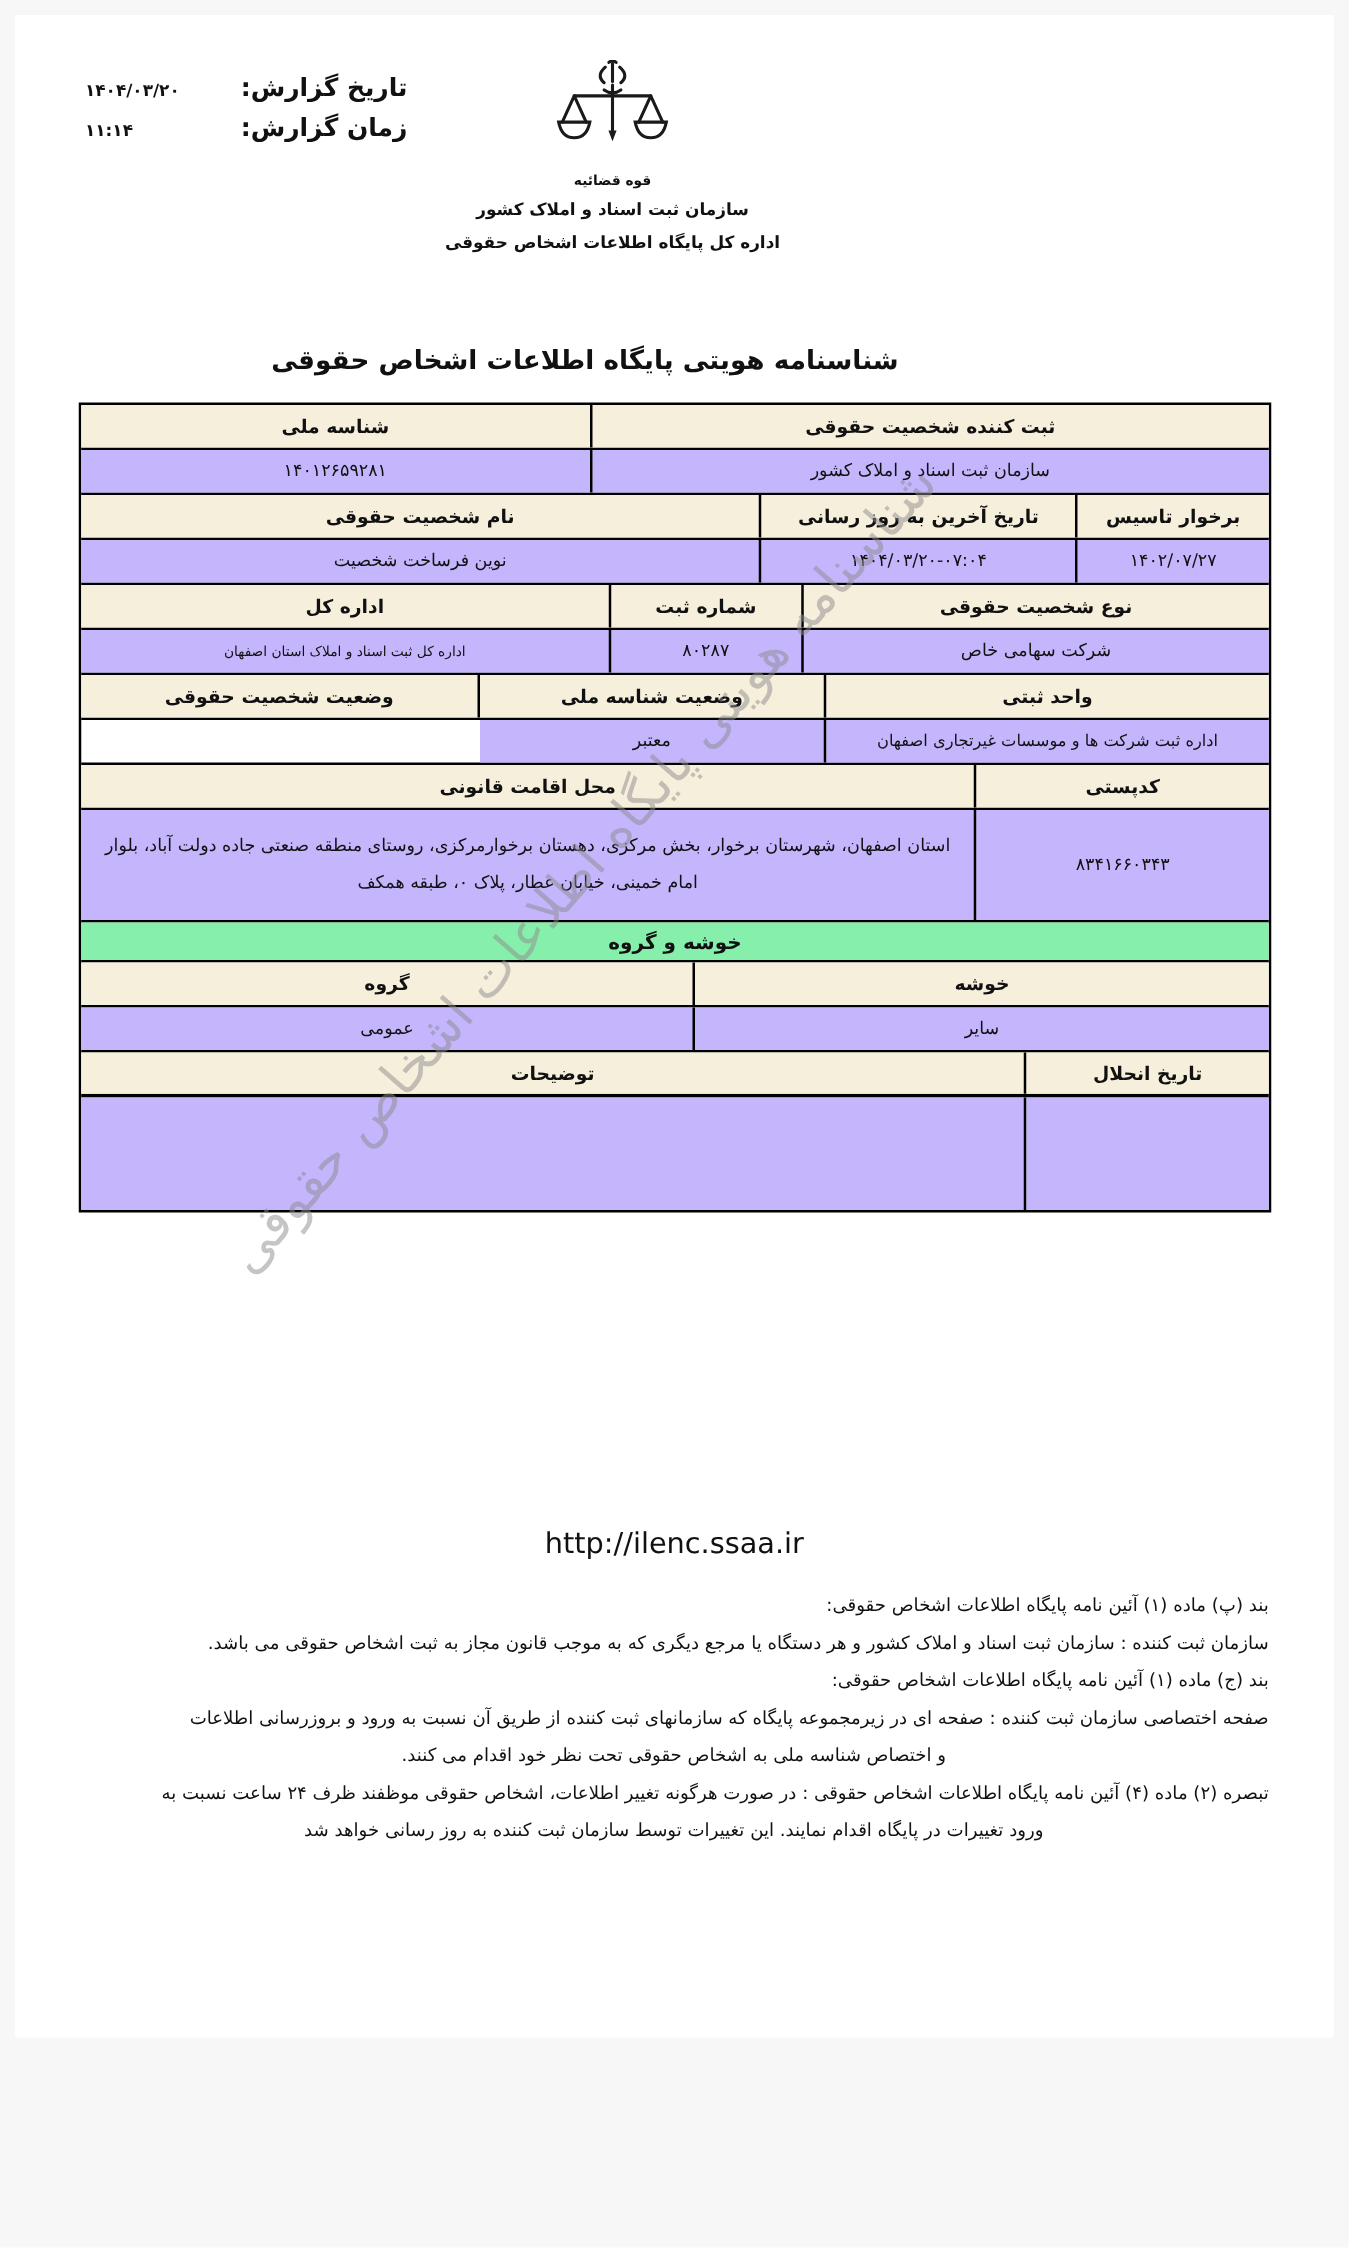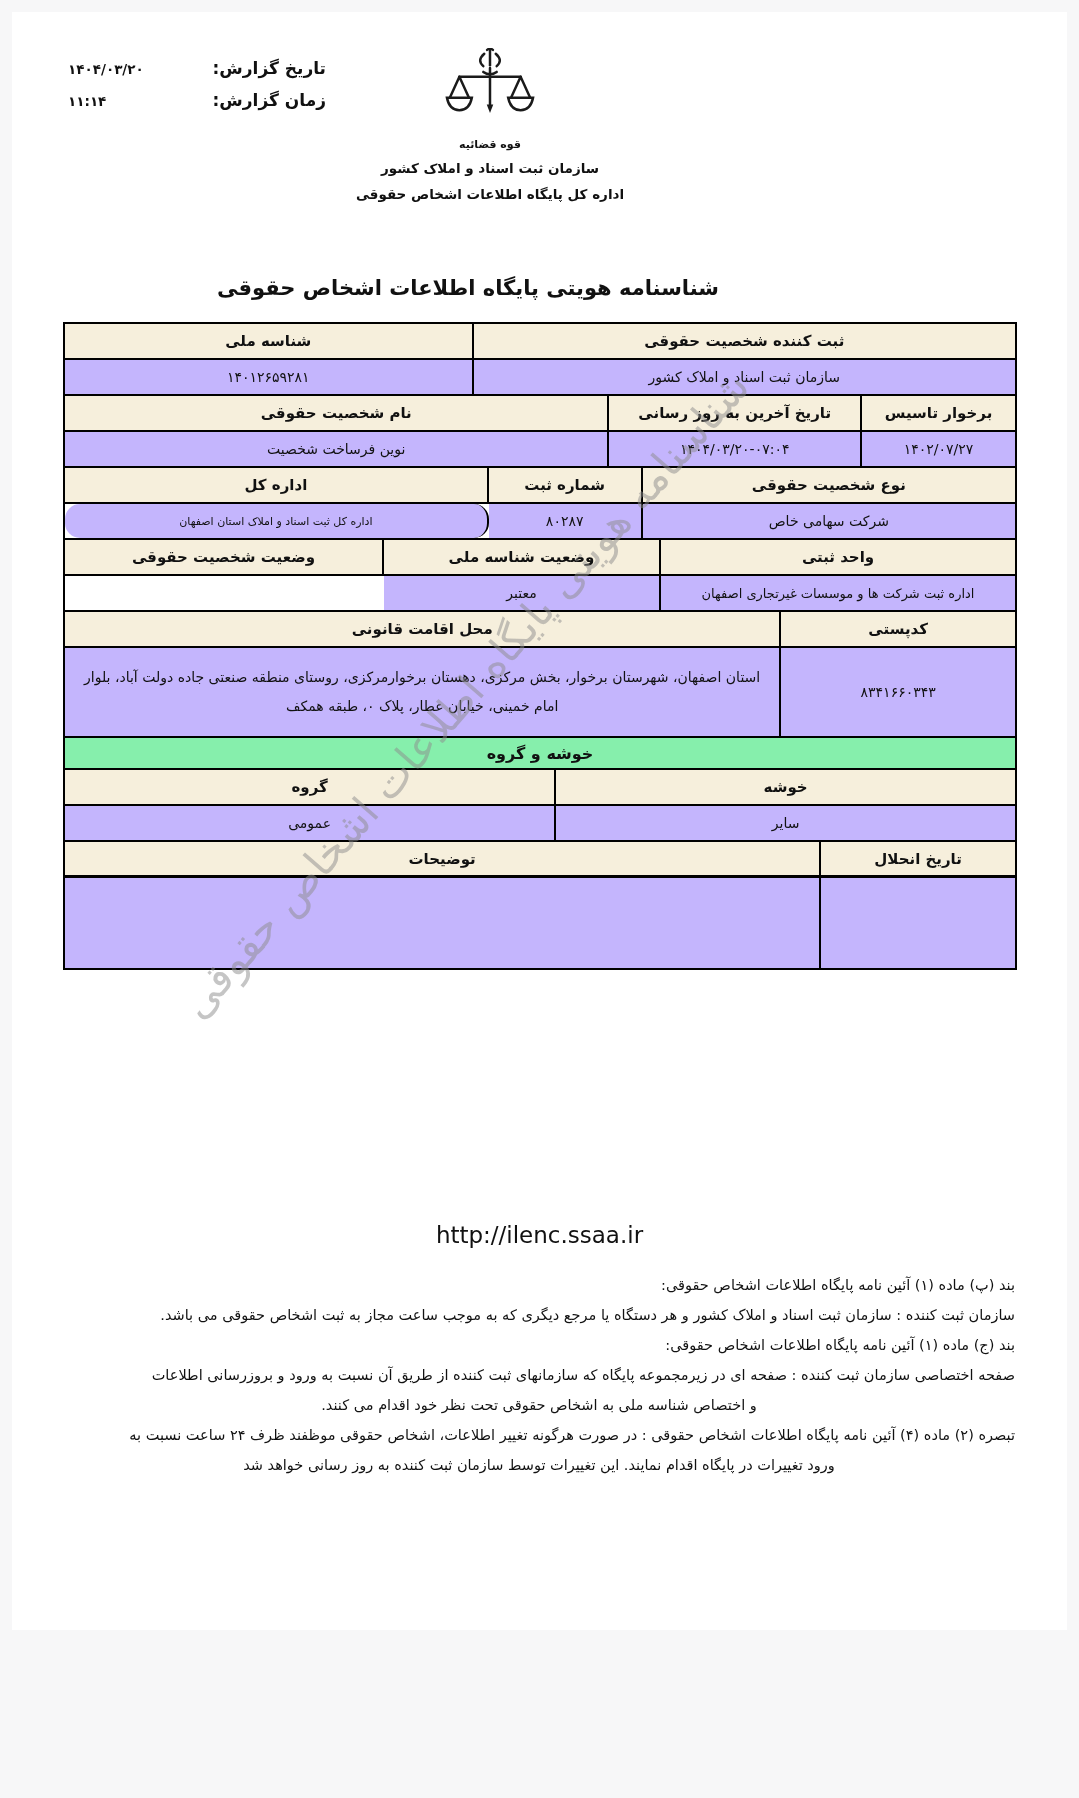--- a/index.html
+++ b/index.html
@@ -10,21 +10,21 @@
     color:#111;
     overflow:hidden;
   }
   .page {
     position:absolute; left:12px; top:12px; width:1055px; height:1618px;
     background:#ffffff;
   }
   
   .report-info { position:absolute; left:68px; top:58px; width:258px; direction:rtl; z-index:4; }
   .report-row { display:flex; justify-content:space-between; align-items:baseline; height:32px; }
-  .report-label { font-weight:bold; font-size:17px;margin-left:18px; }
+  .report-label { font-weight:bold; font-size:20px;margin-left:18px; }
   .report-value { font-weight:bold; font-size:13.5px; }
 
   
   .logo-block { position:absolute; left:438px; top:48px; width:104px; text-align:center; z-index:4; }
   .org-block { position:absolute; left:265px; top:138px; width:450px; text-align:center; font-weight:bold; direction:rtl; z-index:4; }
   .judiciary-line { font-size:11px; margin-bottom:9px; }
   .org-line { font-size:13.5px; margin-bottom:10px; }
   .dept-line { font-size:13.5px; }
 
   .doc-title {
@@ -135,21 +135,21 @@
       <div class="tcell v" style="width: 57.3%;">نوین فرساخت شخصیت</div>
     </div>
     <div class="trow" style="height: 36px;">
       <div class="tcell h" style="width: 39.2%;">نوع شخصیت حقوقی</div>
       <div class="tcell h" style="width: 16.2%;">شماره ثبت</div>
       <div class="tcell h" style="width: 44.6%;">اداره کل</div>
     </div>
     <div class="trow" style="height: 36px;">
       <div class="tcell v" style="width: 39.2%;">شرکت سهامی خاص</div>
       <div class="tcell v" style="width: 16.2%;">۸۰۲۸۷</div>
-      <div class="tcell v" style="width: 44.6%; font-size: 11px; border-radius: 15px;">اداره کل ثبت اسناد و املاک استان اصفهان</div>
+      <div class="tcell v" style="width: 44.6%; font-size: 11px;">اداره کل ثبت اسناد و املاک استان اصفهان</div>
     </div>
     <div class="trow" style="height: 36px;">
       <div class="tcell h" style="width: 37.3%;">واحد ثبتی</div>
       <div class="tcell h" style="width: 29.2%;">وضعیت شناسه ملی</div>
       <div class="tcell h" style="width: 33.6%;">وضعیت شخصیت حقوقی</div>
     </div>
     <div class="trow" style="height: 36px;">
       <div class="tcell v" style="width: 37.3%; font-size: 13px;">اداره ثبت شرکت ها و موسسات غیرتجاری اصفهان</div>
       <div class="tcell v" style="width: 29.2%;">معتبر</div>
       <div class="tcell v" style="width: 33.6%; margin-top: 44px;">فعال</div>
@@ -182,19 +182,19 @@
       <div class="tcell v" style="width: 79.6%;"></div>
     </div>
   </div>
 
 <div class="watermark">شناسنامه هویتی پایگاه اطلاعات اشخاص حقوقی</div>
 
 <div class="site-url">http://ilenc.ssaa.ir</div>
 
 <div class="footer-notes">
     <div class="fline right">بند (پ) ماده (۱) آئین نامه پایگاه اطلاعات اشخاص حقوقی:</div>
-    <div class="fline right">سازمان ثبت کننده : سازمان ثبت اسناد و املاک کشور و هر دستگاه یا مرجع دیگری که به موجب ساعت مجاز به ثبت اشخاص حقوقی می باشد.</div>
+    <div class="fline right">سازمان ثبت کننده : سازمان ثبت اسناد و املاک کشور و هر دستگاه یا مرجع دیگری که به موجب قانون مجاز به ثبت اشخاص حقوقی می باشد.</div>
     <div class="fline right">بند (ج)  ماده (۱) آئین نامه پایگاه اطلاعات اشخاص حقوقی:</div>
     <div class="fline right">صفحه اختصاصی سازمان ثبت کننده : صفحه ای در زیرمجموعه پایگاه که سازمانهای ثبت کننده از طریق آن نسبت به ورود و بروزرسانی اطلاعات</div>
     <div class="fline center">و اختصاص شناسه ملی به اشخاص حقوقی تحت نظر خود اقدام می کنند.</div>
     <div class="fline right">تبصره (۲) ماده (۴) آئین نامه پایگاه اطلاعات اشخاص حقوقی : در صورت هرگونه تغییر اطلاعات، اشخاص حقوقی موظفند ظرف ۲۴ ساعت نسبت به</div>
     <div class="fline center">ورود تغییرات در پایگاه اقدام نمایند. این تغییرات توسط سازمان ثبت کننده به روز رسانی خواهد شد</div>
   </div>
 
 </body></html>

